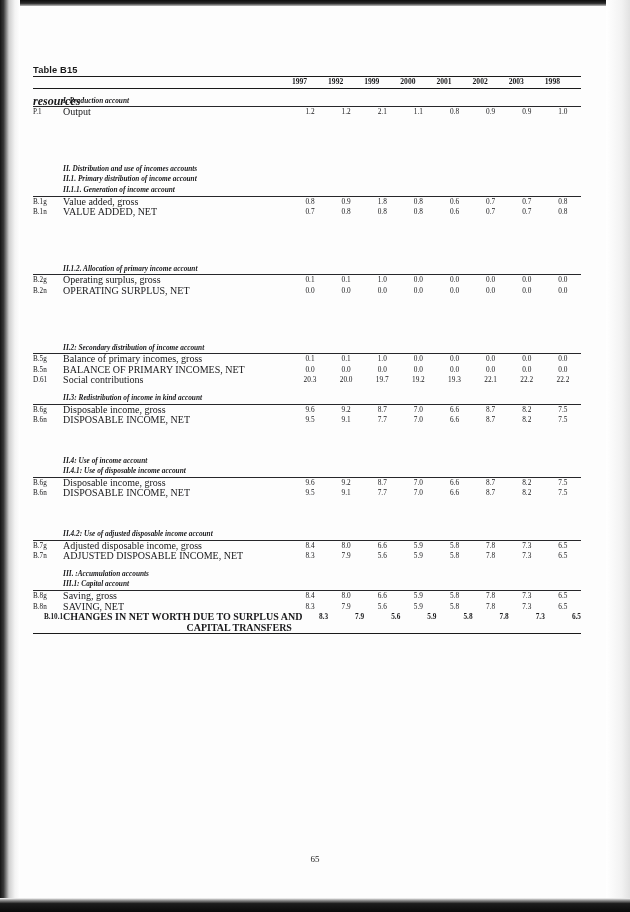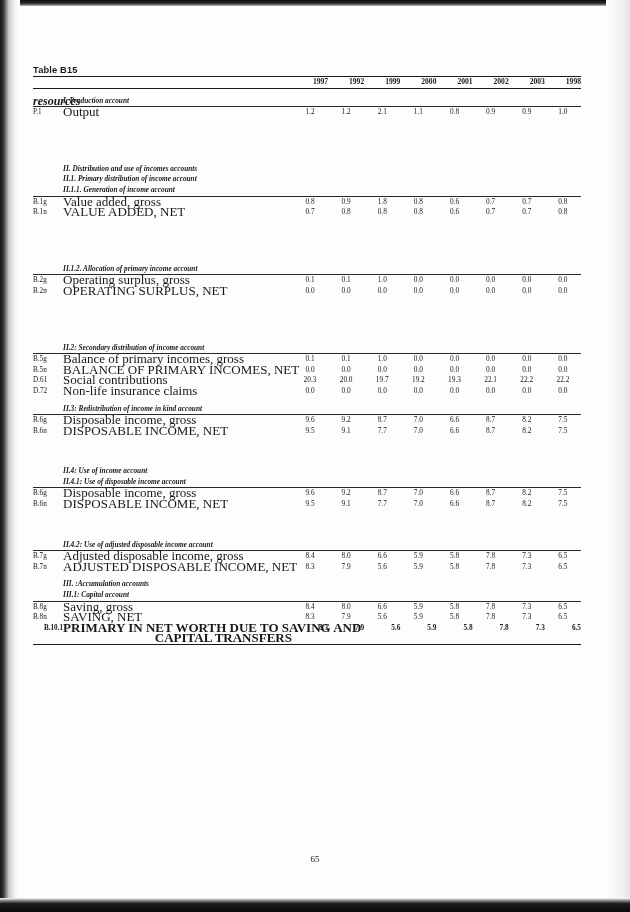--- a/index.html
+++ b/index.html
@@ -90,29 +90,29 @@
   }
 
   col.c-code  { width: 30px; }
   col.c-label { width: 228px; }
   col.c-yr    { width: 36px; }
 
   .hdr-row td {
     font-family: "Liberation Serif", serif;
     font-weight: bold;
     font-size: 7.6px;
-    text-align: right;
+    text-align: left;
     padding-bottom: 1.5px;
   }
   .rule-top td { border-top: 1.1px solid #1a1a1a; }
   .rule-bot td { border-bottom: 1.1px solid #1a1a1a; }
   .rule-thin-bot td { border-bottom: 0.8px solid #27272a; }
 
   .code { padding-left: 0px; font-size: 7.2px; }
-  .label { padding-left: 1px; font-size: 13px; }
+  .label { padding-left: 1px; font-size: 10px; }
   .num { text-align: center; font-size: 7.3px; }
 
   .sect {
     font-style: italic;
     font-weight: bold;
     font-size: 7.3px;
   }
   .ind0 { padding-left: 0px; }
   .ind1 { padding-left: 25px; }
   .ind2 { padding-left: 38px; }
@@ -320,32 +320,20 @@
           <td class="label">Social contributions</td>
           <td class="num">20.3</td>
           <td class="num">20.0</td>
           <td class="num">19.7</td>
           <td class="num">19.2</td>
           <td class="num">19.3</td>
           <td class="num">22.1</td>
           <td class="num">22.2</td>
           <td class="num">22.2</td>
         </tr>
-        <tr>
-          <td class="code">D.72</td>
-          <td class="label">Non-life insurance claims</td>
-          <td class="num">0.0</td>
-          <td class="num">0.0</td>
-          <td class="num">0.0</td>
-          <td class="num">0.0</td>
-          <td class="num">0.0</td>
-          <td class="num">0.0</td>
-          <td class="num">0.0</td>
-          <td class="num">0.0</td>
-        </tr>
 
         <tr class="spacer-xs">
             <td colspan="10"></td>
           </tr>
 
         <tr class="rule-thin-bot">
           <td></td>
           <td class="sect ind2">II.3: Redistribution of income in kind account</td>
           <td colspan="8"></td>
         </tr>
@@ -480,21 +468,21 @@
           <td class="num">7.9</td>
           <td class="num">5.6</td>
           <td class="num">5.9</td>
           <td class="num">5.8</td>
           <td class="num">7.8</td>
           <td class="num">7.3</td>
           <td class="num">6.5</td>
         </tr>
         <tr class="bold">
           <td class="code">B.10.1</td>
-          <td class="label">PRIMARY IN NET WORTH DUE TO SAVING AND</td>
+          <td class="label">CHANGES IN NET WORTH DUE TO SURPLUS AND</td>
           <td class="num">8.3</td>
           <td class="num">7.9</td>
           <td class="num">5.6</td>
           <td class="num">5.9</td>
           <td class="num">5.8</td>
           <td class="num">7.8</td>
           <td class="num">7.3</td>
           <td class="num">6.5</td>
         </tr>
         <tr class="bold rule-bot">

